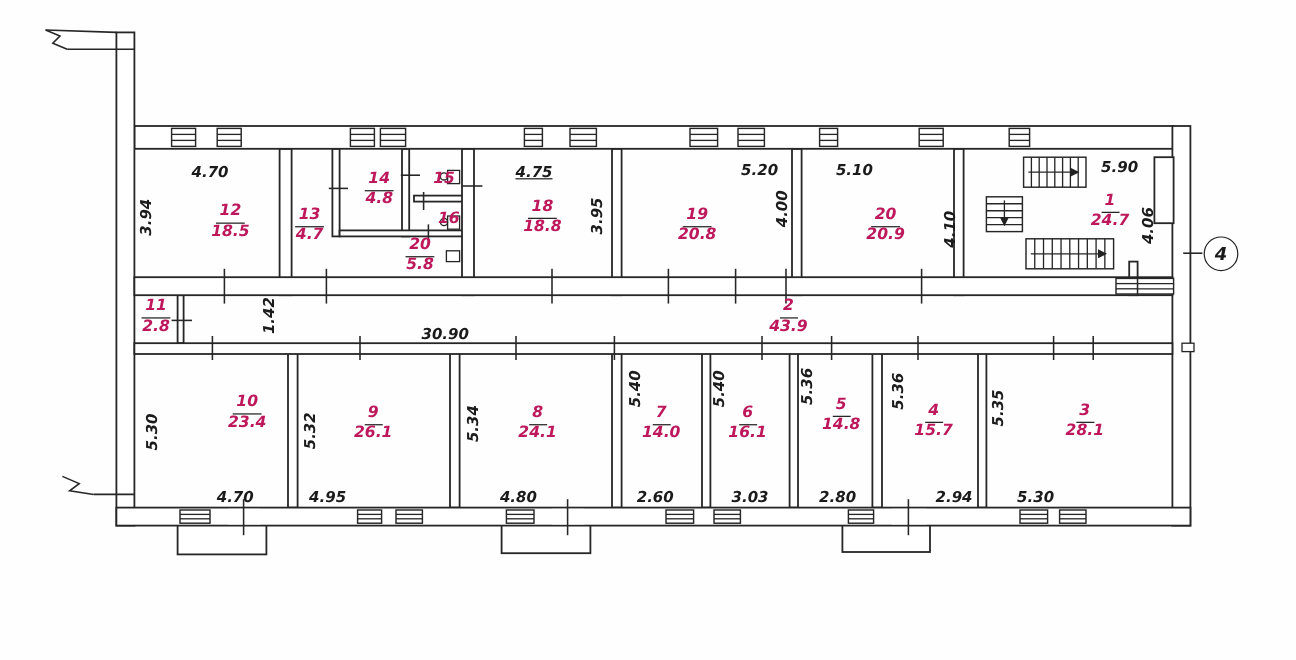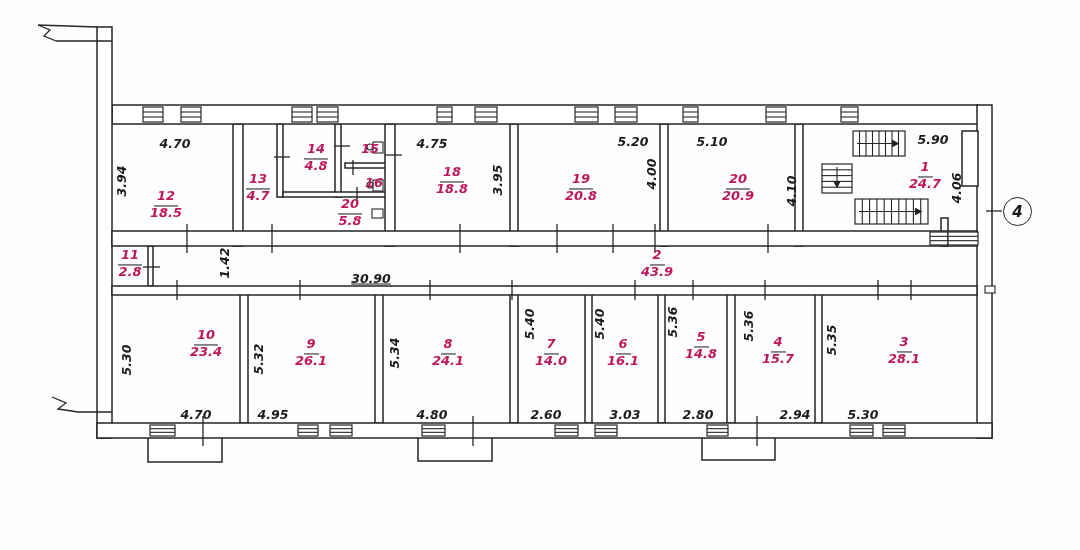--- a/index.html
+++ b/index.html
@@ -184,21 +184,21 @@
       <circle stroke="#262626" stroke-width="1.1" fill="none" cx="370" cy="185" r="3"></circle>
       <rect fill="#ffffff" stroke="#262626" stroke-width="1.1" x="372" y="209" width="11" height="9"></rect>
       <polyline stroke="#262626" stroke-width="1.3" fill="none" points="38,25 50,30 44,36 56,41"></polyline>
       <polyline stroke="#262626" stroke-width="1.3" fill="none" points="56,41 112,41"></polyline>
       <polyline stroke="#262626" stroke-width="1.3" fill="none" points="38,25 97,27"></polyline>
       <polyline stroke="#262626" stroke-width="1.3" fill="none" points="52,397 66,403 58,409 78,412"></polyline>
       <polyline stroke="#262626" stroke-width="1.3" fill="none" points="78,412 112,412"></polyline>
       <rect fill="#ffffff" stroke="#262626" stroke-width="1.1" x="985" y="286" width="10" height="7"></rect>
     </svg>
   <div class="labels" id="labels">
-      <div class="room-label" style="left: 166px; top: 185px; margin-top: 20px;"><span class="num">12</span><span class="area">18.5</span></div>
+      <div class="room-label" style="left: 192px; top: 185px;"><span class="num">12</span><span class="area">18.5</span></div>
       <div class="room-label" style="left: 258px; top: 188px;"><span class="num">13</span><span class="area">4.7</span></div>
       <div class="room-label" style="left: 316px; top: 158px;"><span class="num">14</span><span class="area">4.8</span></div>
       <div class="room-label plain" style="left: 358px; top: 150px;"><span class="num">15</span></div>
       <div class="room-label plain" style="left: 362px; top: 184px;"><span class="num">16</span></div>
       <div class="room-label" style="left: 350px; top: 213px;"><span class="num">20</span><span class="area">5.8</span></div>
       <div class="room-label" style="left: 452px; top: 181px;"><span class="num">18</span><span class="area">18.8</span></div>
       <div class="room-label" style="left: 581px; top: 188px;"><span class="num">19</span><span class="area">20.8</span></div>
       <div class="room-label" style="left: 738px; top: 188px;"><span class="num">20</span><span class="area">20.9</span></div>
       <div class="room-label" style="left: 925px; top: 176px;"><span class="num">1</span><span class="area">24.7</span></div>
       <div class="room-label" style="left: 130px; top: 264px;"><span class="num">11</span><span class="area">2.8</span></div>
@@ -206,30 +206,30 @@
       <div class="room-label" style="left: 206px; top: 344px;"><span class="num">10</span><span class="area">23.4</span></div>
       <div class="room-label" style="left: 311px; top: 353px;"><span class="num">9</span><span class="area">26.1</span></div>
       <div class="room-label" style="left: 448px; top: 353px;"><span class="num">8</span><span class="area">24.1</span></div>
       <div class="room-label" style="left: 551px; top: 353px;"><span class="num">7</span><span class="area">14.0</span></div>
       <div class="room-label" style="left: 623px; top: 353px;"><span class="num">6</span><span class="area">16.1</span></div>
       <div class="room-label" style="left: 701px; top: 346px;"><span class="num">5</span><span class="area">14.8</span></div>
       <div class="room-label" style="left: 778px; top: 351px;"><span class="num">4</span><span class="area">15.7</span></div>
       <div class="room-label" style="left: 904px; top: 351px;"><span class="num">3</span><span class="area">28.1</span></div>
       <div class="dim" style="left: 175px; top: 143px;">4.70</div>
       <div class="dim v" style="left: 121px; top: 181px;">3.94</div>
-      <div class="dim" style="left: 432px; top: 143px;">4.75</div>
+      <div class="dim" style="left: 445px; top: 143px; text-decoration: underline;">4.75</div>
       <div class="dim v" style="left: 497px; top: 180px;">3.95</div>
       <div class="dim" style="left: 633px; top: 141px;">5.20</div>
       <div class="dim v" style="left: 651px; top: 174px;">4.00</div>
       <div class="dim" style="left: 712px; top: 141px;">5.10</div>
       <div class="dim v" style="left: 791px; top: 191px;">4.10</div>
       <div class="dim" style="left: 933px; top: 139px;">5.90</div>
       <div class="dim v" style="left: 956px; top: 188px;">4.06</div>
       <div class="dim v" style="left: 224px; top: 263px;">1.42</div>
-      <div class="dim" style="left: 371px; top: 278px; text-decoration: underline;">30.90</div>
+      <div class="dim" style="left: 371px; top: 278px;">30.90</div>
       <div class="dim v" style="left: 126px; top: 360px;">5.30</div>
       <div class="dim" style="left: 196px; top: 414px;">4.70</div>
       <div class="dim v" style="left: 258px; top: 359px;">5.32</div>
       <div class="dim" style="left: 273px; top: 414px;">4.95</div>
       <div class="dim v" style="left: 394px; top: 353px;">5.34</div>
       <div class="dim" style="left: 432px; top: 414px;">4.80</div>
       <div class="dim v" style="left: 529px; top: 324px;">5.40</div>
       <div class="dim" style="left: 546px; top: 414px;">2.60</div>
       <div class="dim v" style="left: 599px; top: 324px;">5.40</div>
       <div class="dim" style="left: 625px; top: 414px;">3.03</div>

